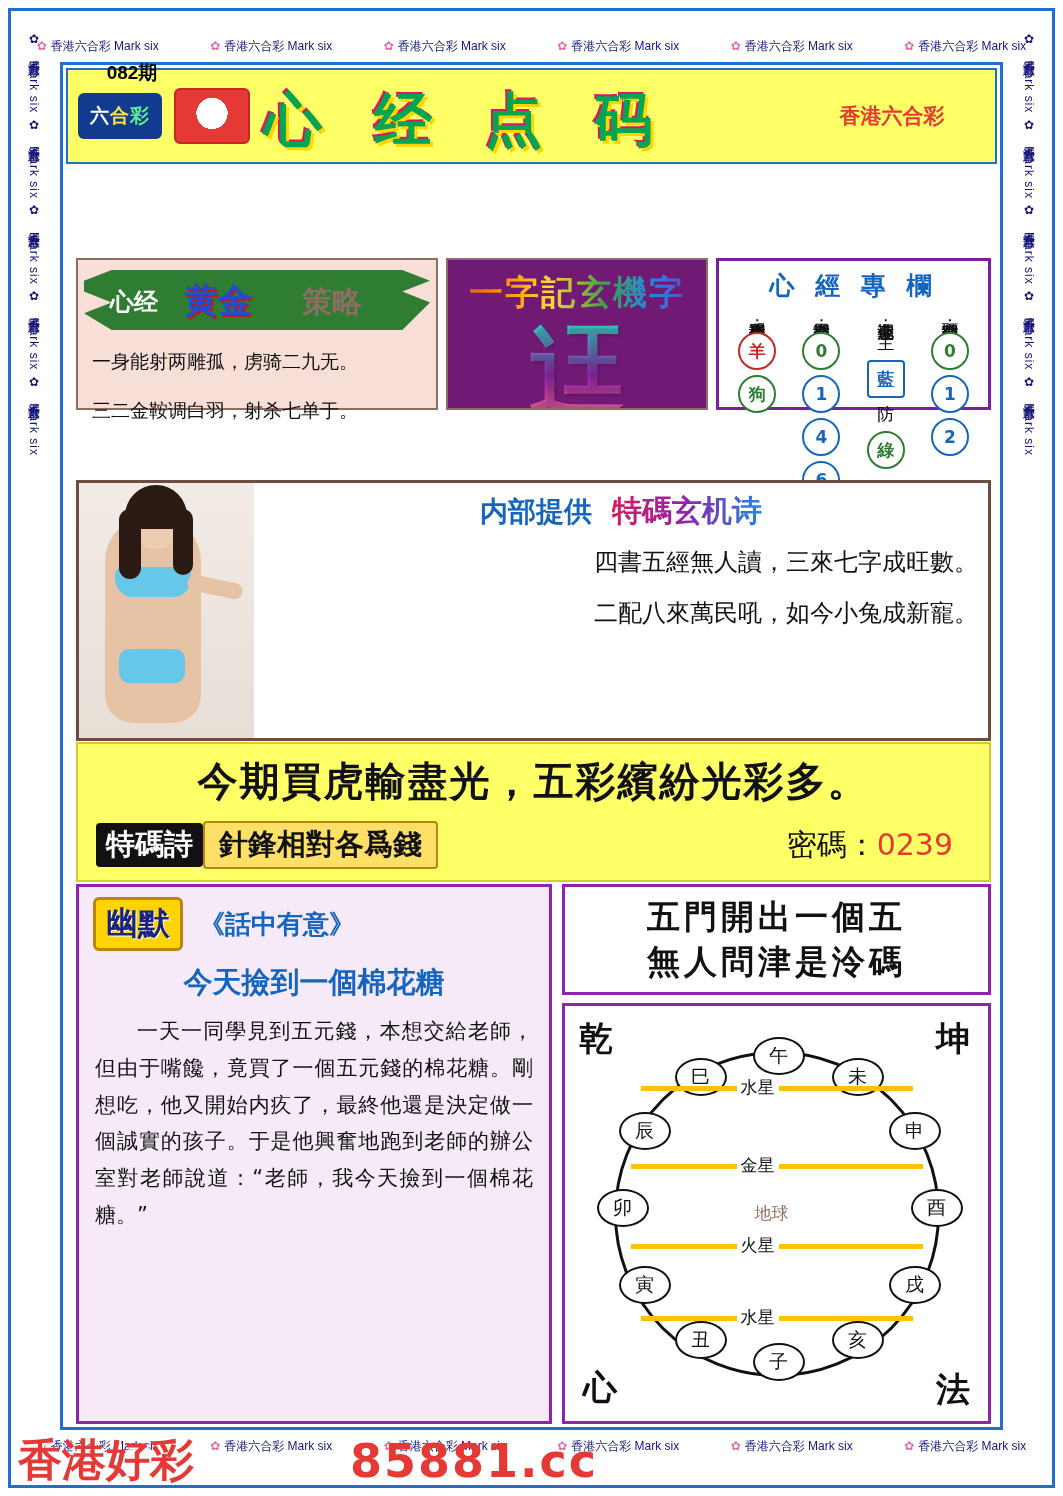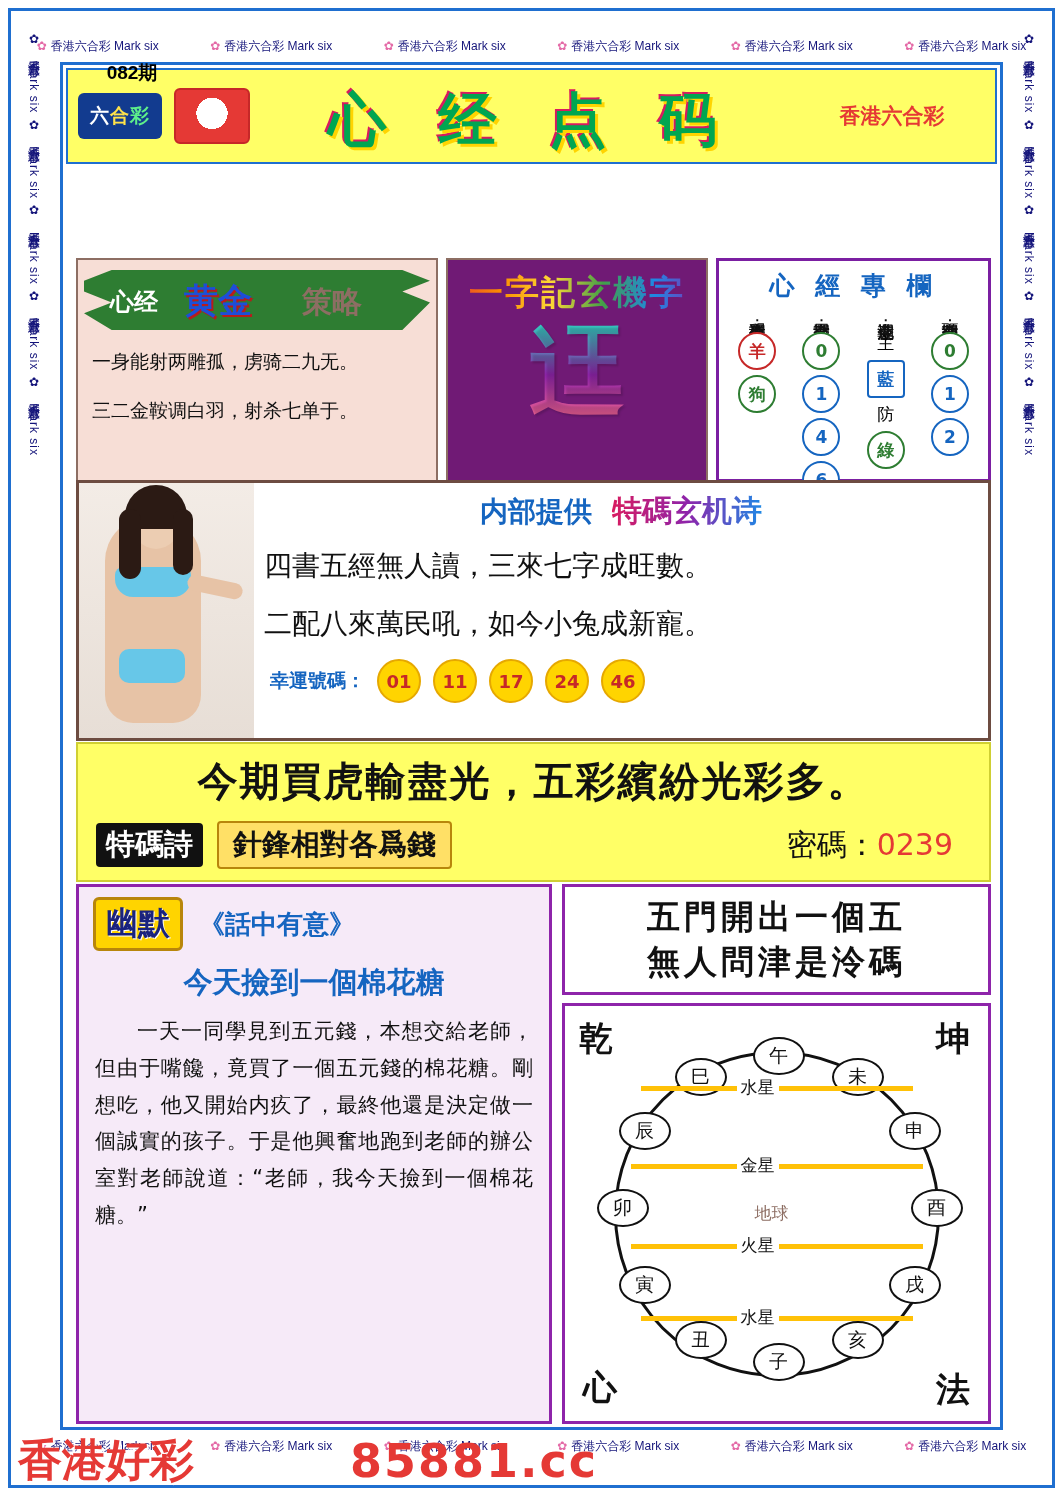--- a/index.html
+++ b/index.html
@@ -56,37 +56,37 @@
   .emblem{
     width:72px;height:52px;margin-left:12px;border:2px solid #c62828;border-radius:6px;
     background:radial-gradient(circle at 50% 45%, #ffffff 0 34%, #e53935 34% 100%);
     position:relative;
   }
   .emblem:after{
     content:"✿";position:absolute;left:50%;top:48%;transform:translate(-50%,-50%);
     color:#fff;font-size:22px;
   }
   .main-title{
-    flex:1;text-align:center;font-size:58px;font-weight:bold;letter-spacing:16px;
+    flex:1;font-size:58px;font-weight:bold;letter-spacing:16px;
     font-family:"DejaVu Sans", sans-serif;
     color:#00a651;
     text-shadow:3px 3px 0 #ffd400, -2px -2px 0 #d81b60;
     padding-left:14px;
     margin-top:9px;
   }
   .title-right{
     width:190px;text-align:center;font-size:21px;font-weight:bold;color:#e53935;
     padding-right:8px;
   }
 
   
   .content{position:absolute;left:66px;top:168px;right:66px;bottom:72px;}
 
   
-  .row1{position:absolute;left:10px;top:90px;right:6px;height:224px;display:flex;gap:8px;}
+  .row1{position:absolute;left:10px;top:90px;right:6px;height:152px;display:flex;gap:8px;}
   .box-gold{
     width:358px;border:2px solid #8d6e63;background:#f7ded6;position:relative;
   }
   .ribbon{
     margin:10px 6px 0 6px;height:60px;position:relative;
   }
   .ribbon-bg{
     position:absolute;inset:0;background:#2e7d32;
     clip-path:polygon(0 18%,8% 0,92% 0,100% 18%,92% 36%,100% 54%,92% 100%,8% 100%,0 72%,8% 54%,0 36%);
   }
@@ -144,33 +144,33 @@
   .ph-hair2{position:absolute;left:40px;top:26px;width:22px;height:70px;background:#2b1a14;border-radius:12px;}
   .ph-hair3{position:absolute;left:94px;top:26px;width:20px;height:66px;background:#2b1a14;border-radius:12px;}
   .ph-top{position:absolute;left:36px;top:84px;width:76px;height:30px;background:#67c7e8;border-radius:8px 8px 18px 18px;}
   .ph-bottom{position:absolute;left:40px;top:166px;width:66px;height:34px;background:#67c7e8;border-radius:10px;}
   .ph-arm{position:absolute;left:108px;top:96px;width:56px;height:16px;background:#e7c3a6;border-radius:10px;transform:rotate(12deg);}
   .poem2{flex:1;padding:8px 10px 0 10px;position:relative;}
   .p2-head{display:flex;align-items:center;gap:20px;justify-content:center;}
   .p2-h1{font-size:28px;font-weight:bold;color:#1565c0;font-family:"DejaVu Sans",sans-serif;}
   .p2-h2{font-size:30px;font-weight:bold;font-family:"DejaVu Sans",sans-serif;
     background:linear-gradient(90deg,#d81b60,#8e24aa,#1e88e5);-webkit-background-clip:text;background-clip:text;color:transparent;}
-  .p2-lines{margin-top:10px;font-size:28px;line-height:1.7;text-align:left;color:#111;font-family:"DejaVu Sans",sans-serif;}
+  .p2-lines{margin-top:10px;font-size:24px;line-height:1.7;text-align:right;color:#111;font-family:"DejaVu Sans",sans-serif;}
   .lucky-row{display:flex;align-items:center;gap:12px;margin-top:12px;padding-left:6px;}
   .lucky-label{font-size:19px;font-weight:bold;color:#1565c0;font-family:"DejaVu Sans",sans-serif;}
   .ball{
     width:40px;height:40px;border-radius:50%;background:#ffd400;border:2px solid #e6a800;
     display:flex;align-items:center;justify-content:center;font-size:18px;font-weight:bold;color:#c62828;
     font-family:"DejaVu Sans",sans-serif;
   }
 
   
   .row3{position:absolute;left:10px;top:574px;right:6px;height:136px;background:#ffff66;border:2px solid #cfcf33;}
   .r3-line1{text-align:center;padding-top:10px;font-size:40px;font-weight:bold;color:#111;font-family:"DejaVu Sans",sans-serif;letter-spacing:2px;}
-  .r3-line2{display:flex;align-items:center;gap:14px;padding:12px 0 0 18px;}
+  .r3-line2{display:flex;align-items:center;padding:12px 0 0 18px;}
   .tag-black{
     background:#111;color:#fff;font-size:29px;font-weight:bold;padding:2px 10px;border-radius:4px;
     font-family:"DejaVu Sans",sans-serif;
   }
   .tag-yellow{
     background:#ffe066;border:2px solid #b8860b;color:#111;font-size:29px;font-weight:bold;
     padding:2px 14px;border-radius:4px;font-family:"DejaVu Sans",sans-serif;
   }
   .code-wrap{margin-left:auto;padding-right:36px;font-size:30px;font-weight:normal;font-family:"DejaVu Sans",sans-serif;}
   .code-wrap .k{color:#111;}
@@ -353,28 +353,20 @@
         <div class="ph-hair2"></div>
         <div class="ph-hair3"></div>
       </div>
       <div class="poem2">
         <div class="p2-head">
           <span class="p2-h1">内部提供</span>
           <span class="p2-h2">特碼玄机诗</span>
         </div>
         <div class="p2-lines">四書五經無人讀，三來七字成旺數。</div>
         <div class="p2-lines">二配八來萬民吼，如今小兔成新寵。</div>
-        <div class="lucky-row">
-          <span class="lucky-label">幸運號碼：</span>
-          <span class="ball">01</span>
-          <span class="ball">11</span>
-          <span class="ball">17</span>
-          <span class="ball">24</span>
-          <span class="ball">46</span>
-        </div>
       </div>
     </div>
 
     <div class="row3">
       <div class="r3-line1">今期買虎輸盡光，五彩繽紛光彩多。</div>
       <div class="r3-line2">
         <span class="tag-black">特碼詩</span>
         <span class="tag-yellow">針鋒相對各爲錢</span>
         <span class="code-wrap">
           <span class="k">密碼：</span><span class="v">0239</span>

